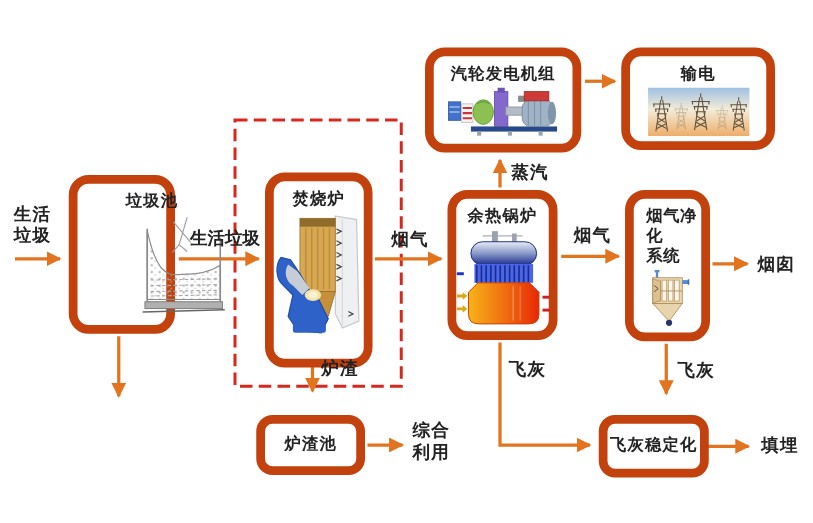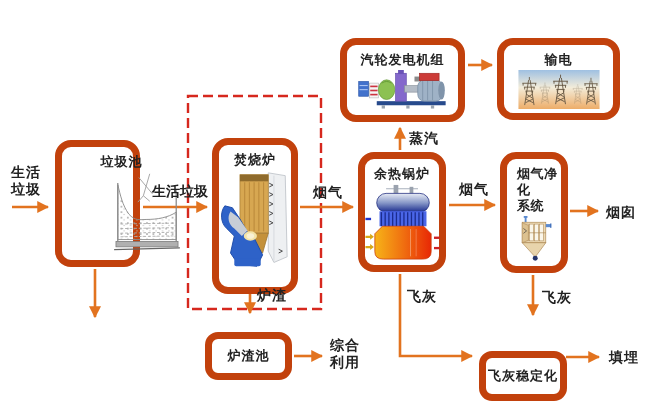--- a/index.html
+++ b/index.html
@@ -29,21 +29,21 @@
   #node-waste-pit   { left:55px;  top:140px; width:85px;  height:127px;padding-left:48px; }
   #node-incinerator { left:212px; top:138px; width:86px;  height:156px; }
   #node-boiler      { left:358px; top:152px; width:88px;  height:120px; }
   #node-turbine     { left:340px; top:38px;  width:125px; height:84px; }
   #node-transmission{ left:497px; top:38px;  width:123px; height:82px; }
   #node-cleaning    { left:500px; top:152px; width:68px;  height:121px; }
   #node-cleaning .title { align-self:flex-start; margin-left:10px; text-align:left; letter-spacing:0.5px; }
   #node-leachate    { left:53px;  top:331px; width:89px;  height:50px; }
   #node-leachate .title { text-align:left; letter-spacing:0.5px; }
   #node-slag-pit    { left:205px; top:332px; width:87px;  height:48px; }
-  #node-flyash-stab { left:479px; top:332px; width:88px;  height:50px;margin-top:19px; }
+  #node-flyash-stab { left:479px; top:332px; width:88px;  height:50px; }
   
   #lbl-household-in   { left:11px;  top:164px; }
   #lbl-household-feed { left:144px; top:183px; width:64px; text-align:right; letter-spacing:0; }
   #lbl-flue1          { left:306px; top:184px; width:44px; text-align:center; }
   #lbl-flue2          { left:452px; top:181px; width:44px; text-align:center; }
   #lbl-steam          { left:409px; top:130px; }
   #lbl-chimney        { left:606px; top:204px; }
   #lbl-slag           { left:257px; top:287px; }
   #lbl-flyash1        { left:407px; top:288px; }
   #lbl-flyash2        { left:542px; top:289px; }

